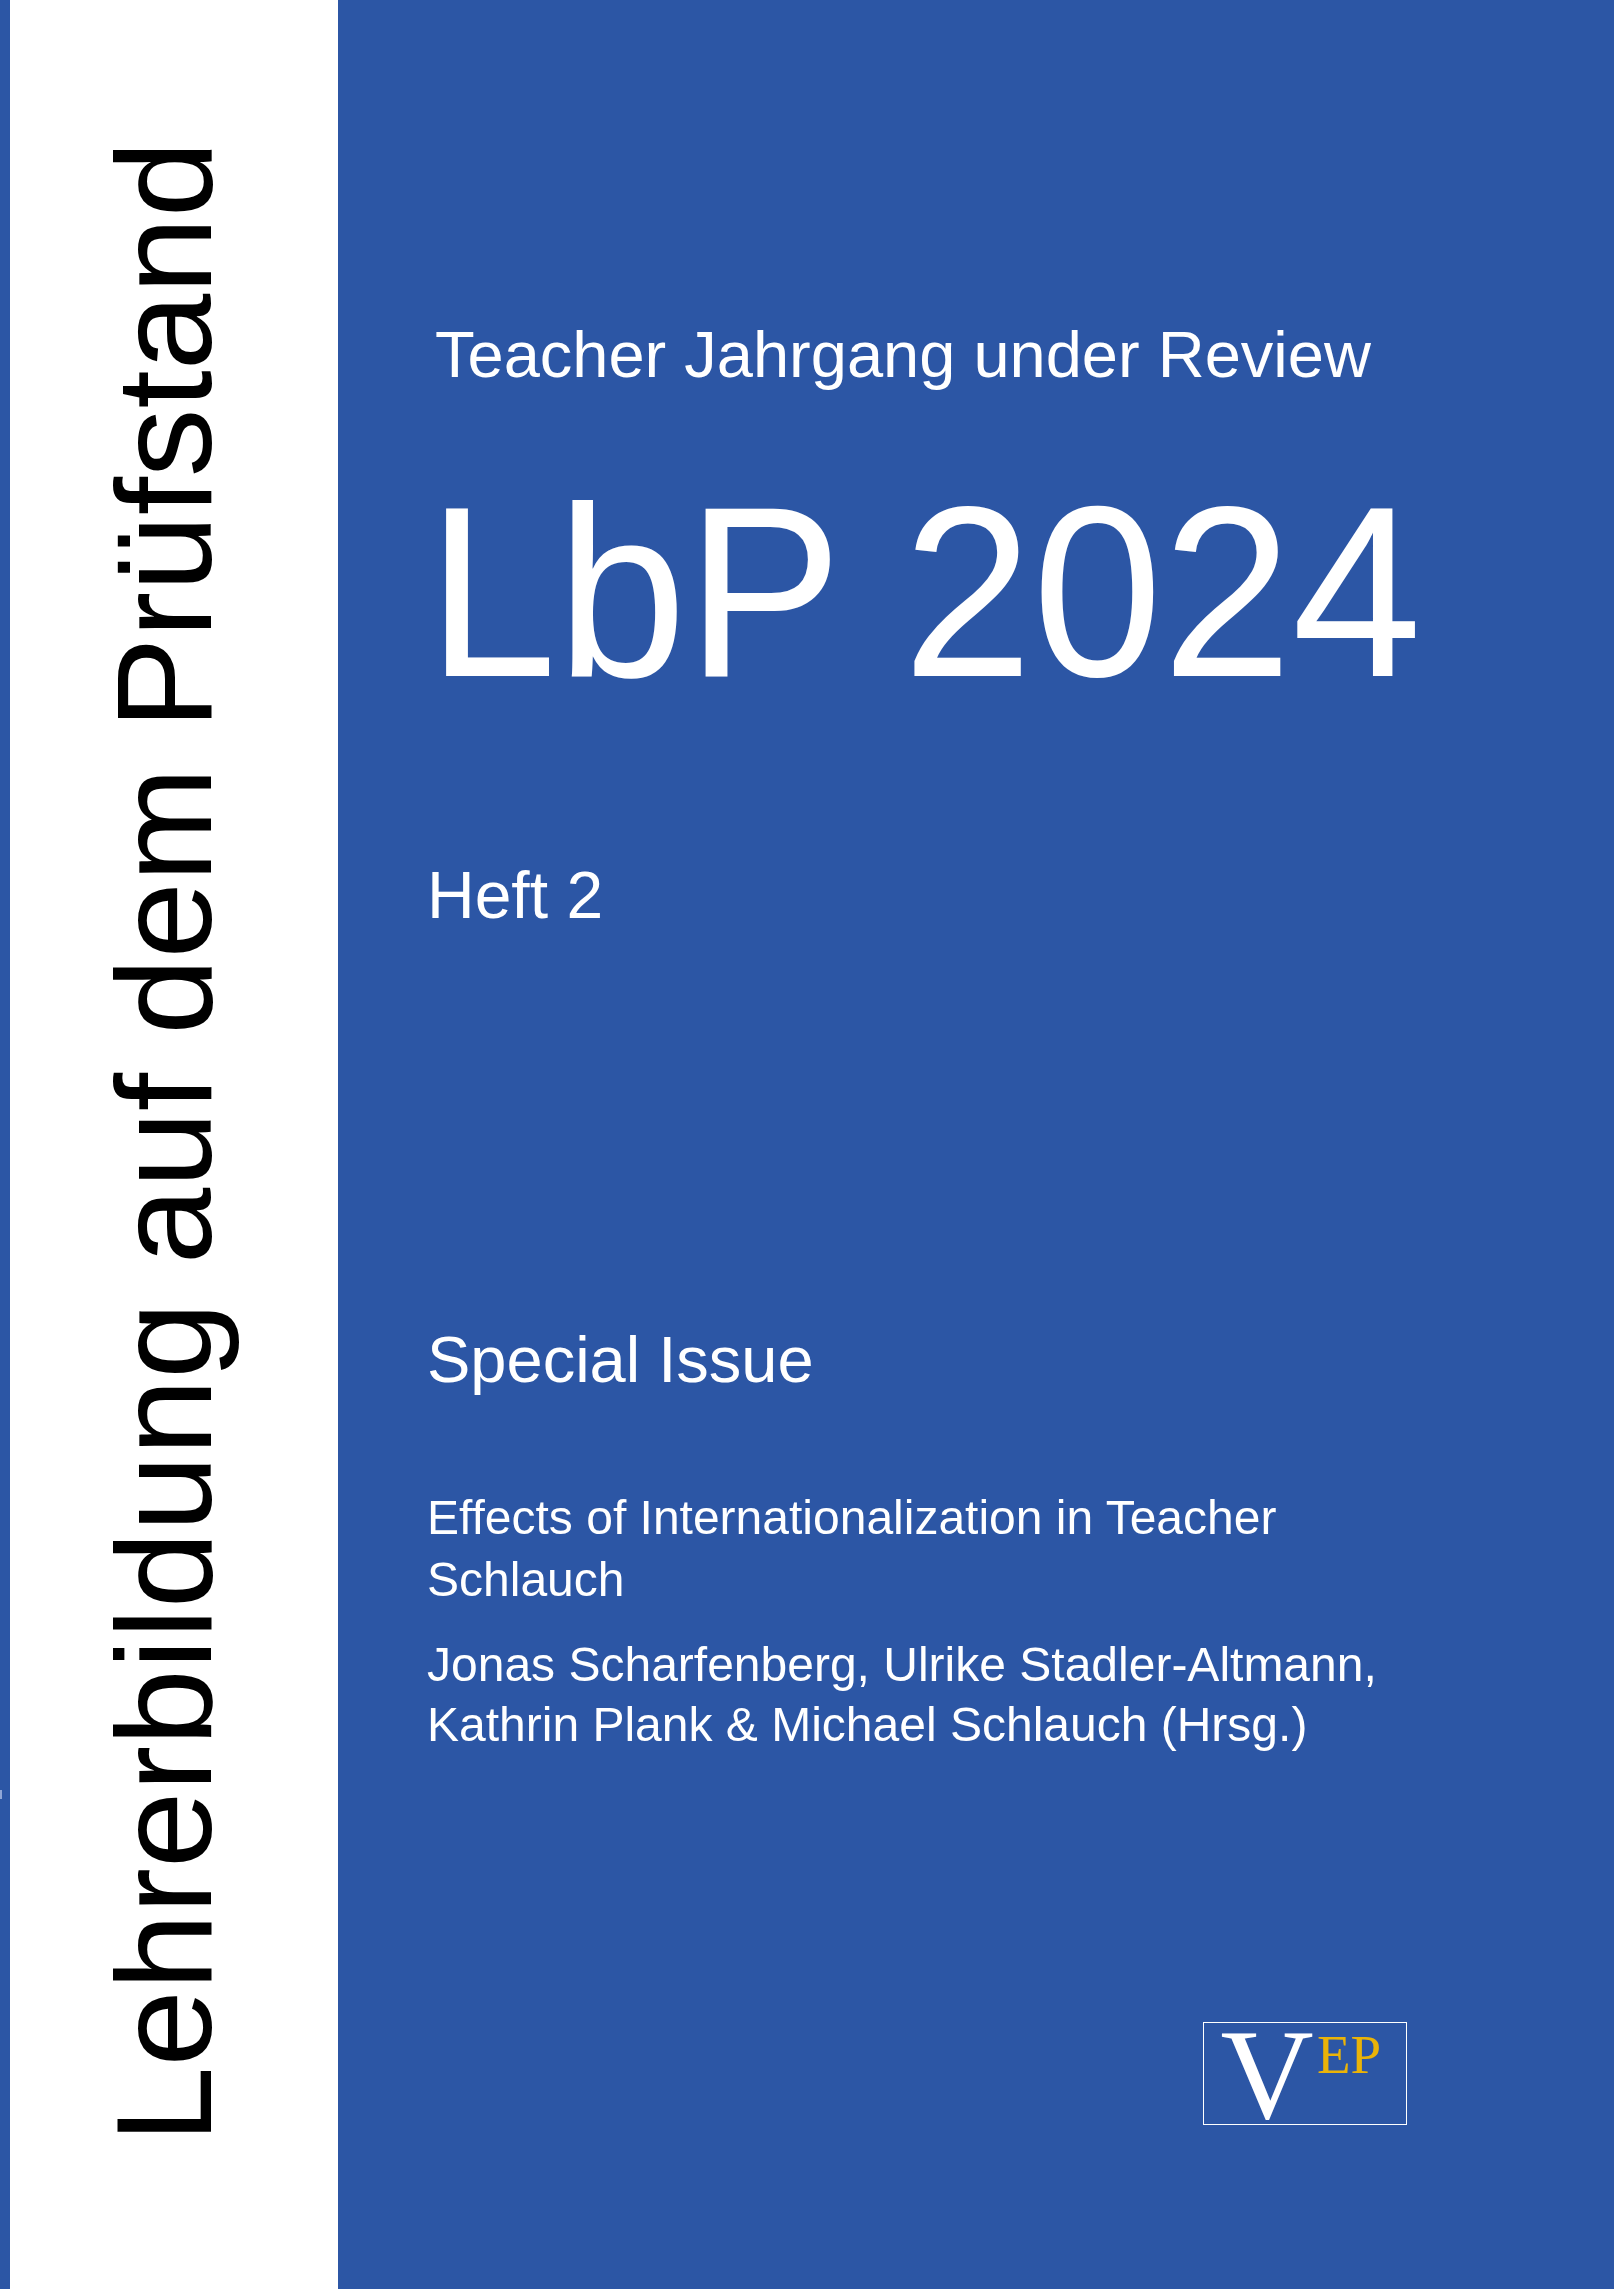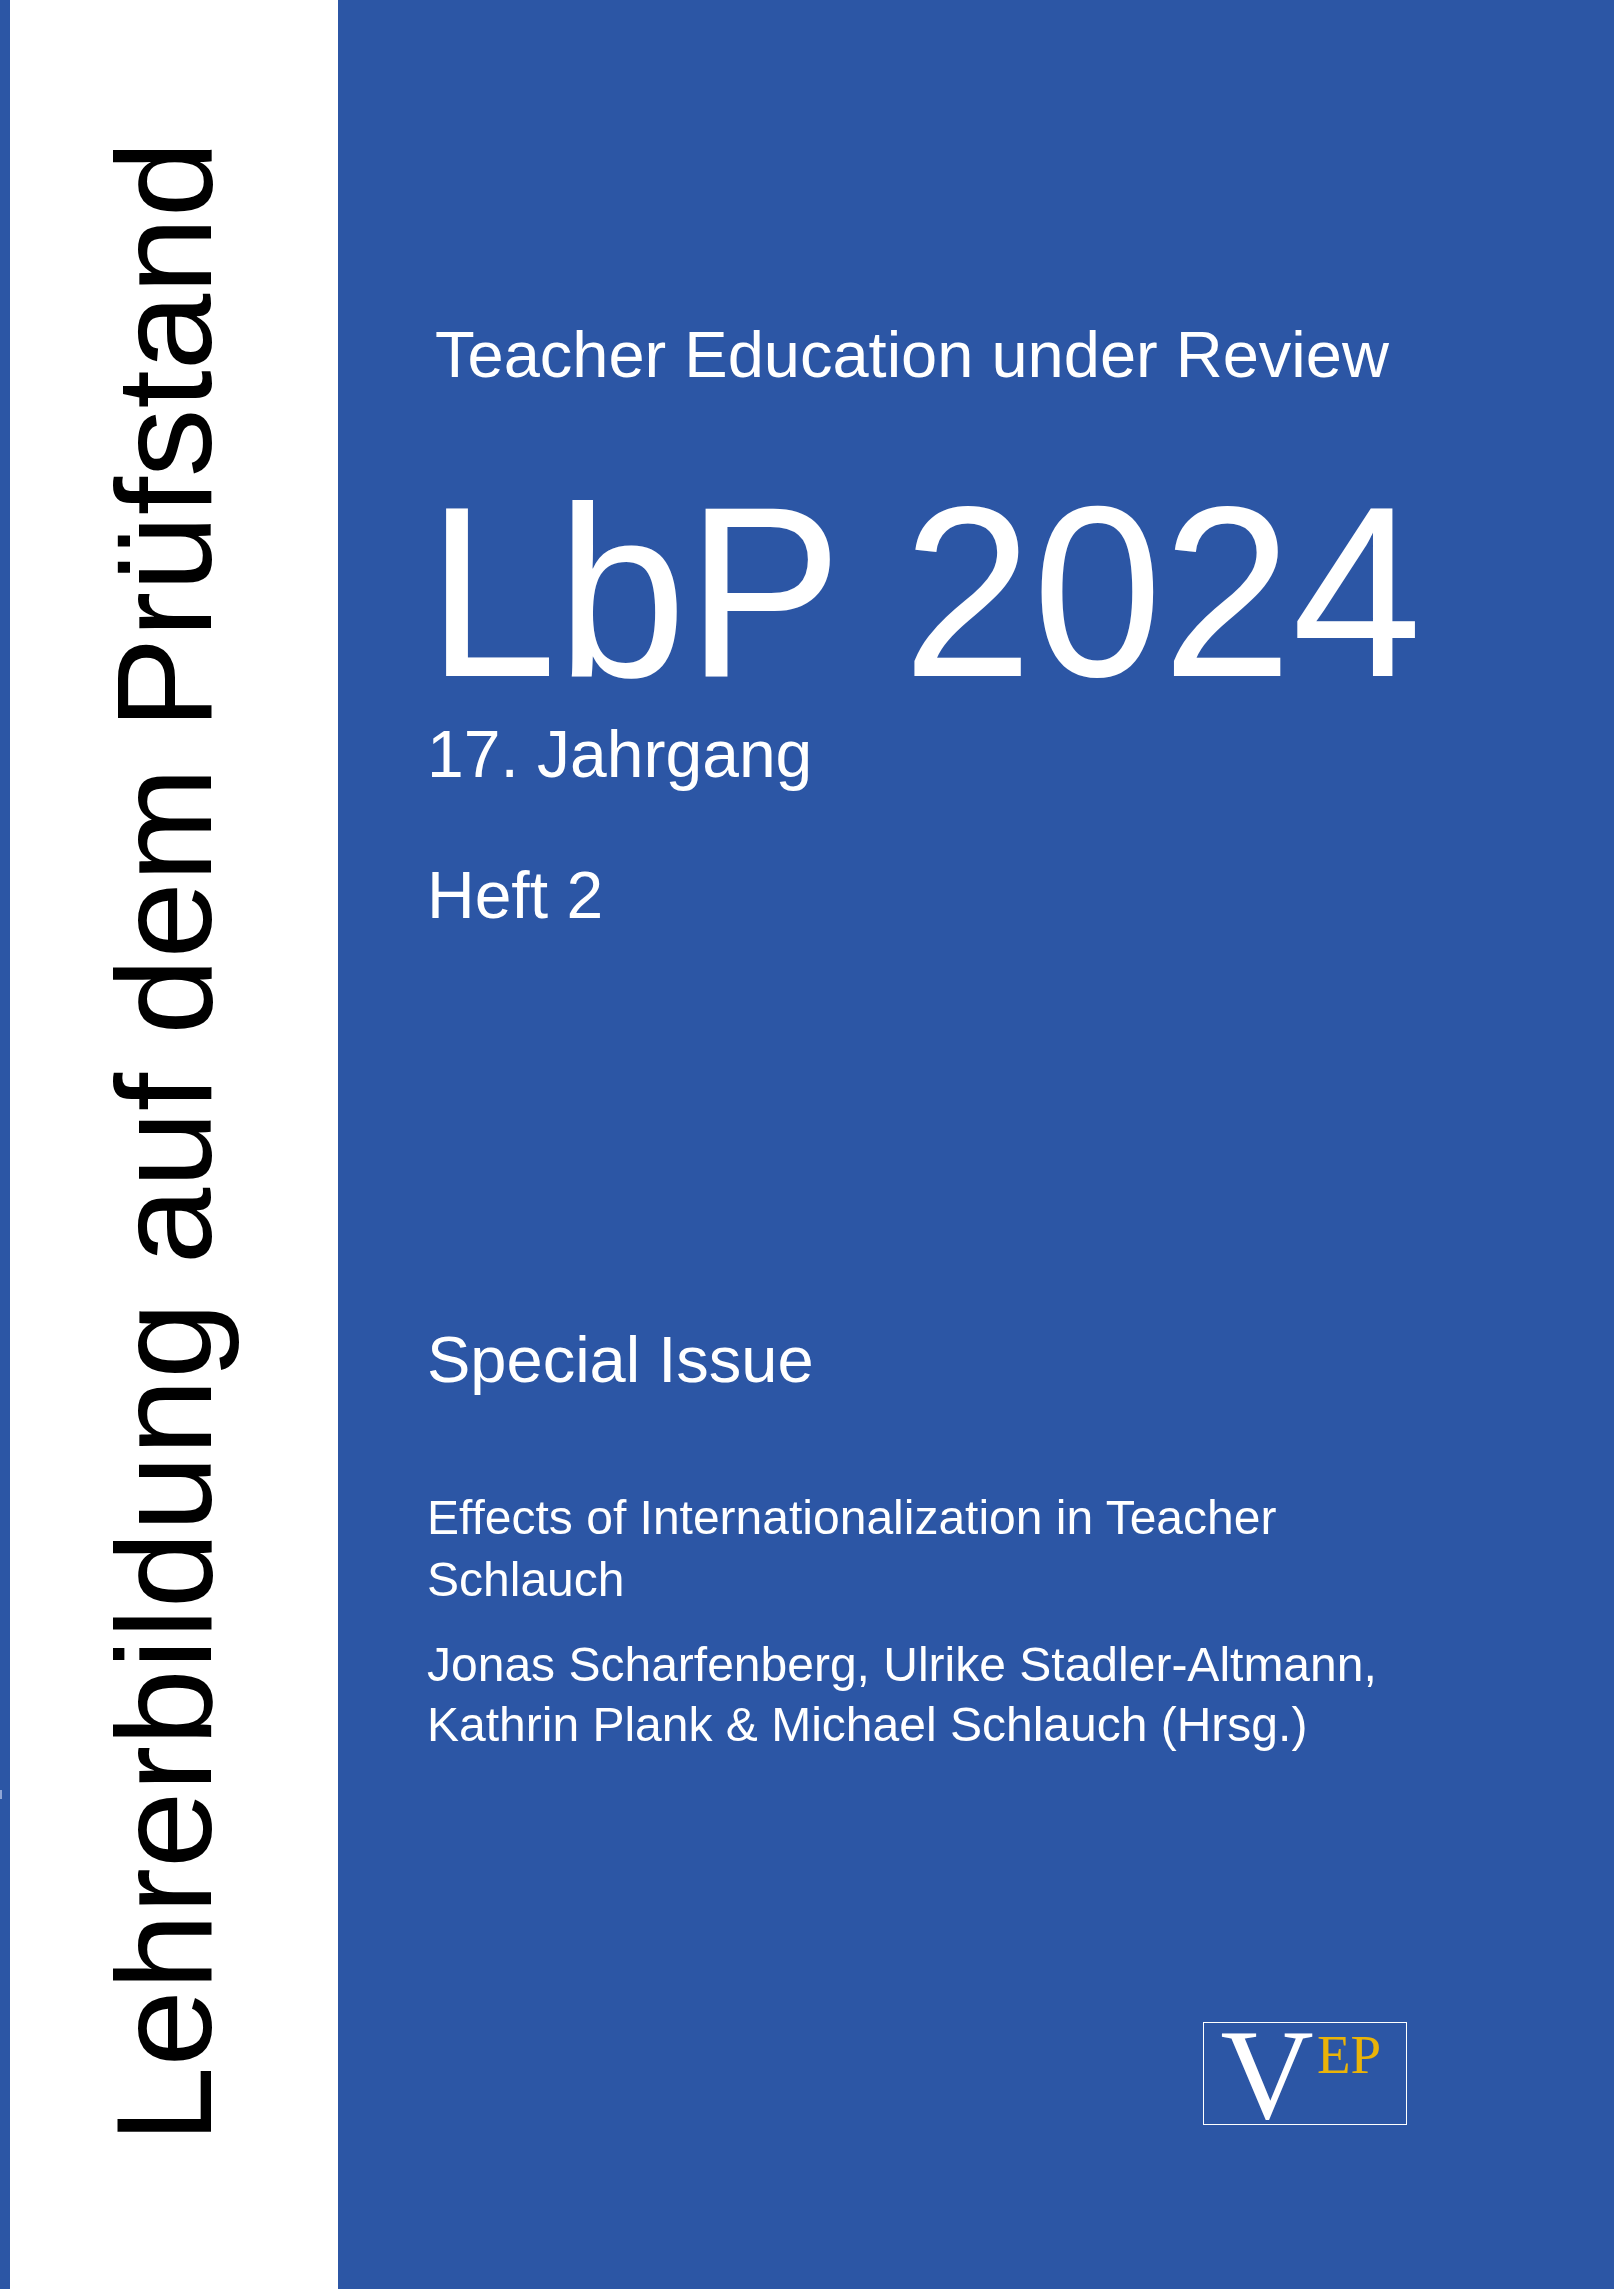--- a/index.html
+++ b/index.html
@@ -50,23 +50,22 @@
 
 <div class="spine-strip"></div>
 <div class="edge-tick"></div>
 <div class="white-band"></div>
 
 <div class="spine-title" style="left: 96px; transform: rotate(-90deg); transform-origin: 0px 0px; top: 2143px;">
   <span style="transform: scaleX(1.01074);">Lehrerbildung auf dem Prüfstand</span>
 </div>
 
 <div class="main">
-  <div class="txt subtitle">Teacher Education under Review</div>
+  <div class="txt subtitle">Teacher Jahrgang under Review</div>
   <div class="txt big-title">LbP 2024</div>
-  <div class="txt volume">17. Jahrgang</div>
   <div class="txt issue">Heft 2</div>
 
   <div class="txt special">Special Issue</div>
 
   <div class="txt topic" style="top:1494px">Effects of Internationalization in Teacher</div>
   <div class="txt topic" style="top:1556px">Schlauch</div>
   <div class="txt topic" style="top:1641px">Jonas Scharfenberg, Ulrike Stadler-Altmann,</div>
   <div class="txt topic" style="top:1701px">Kathrin Plank &amp; Michael Schlauch (Hrsg.)</div>
 
   <div class="vep-box">

